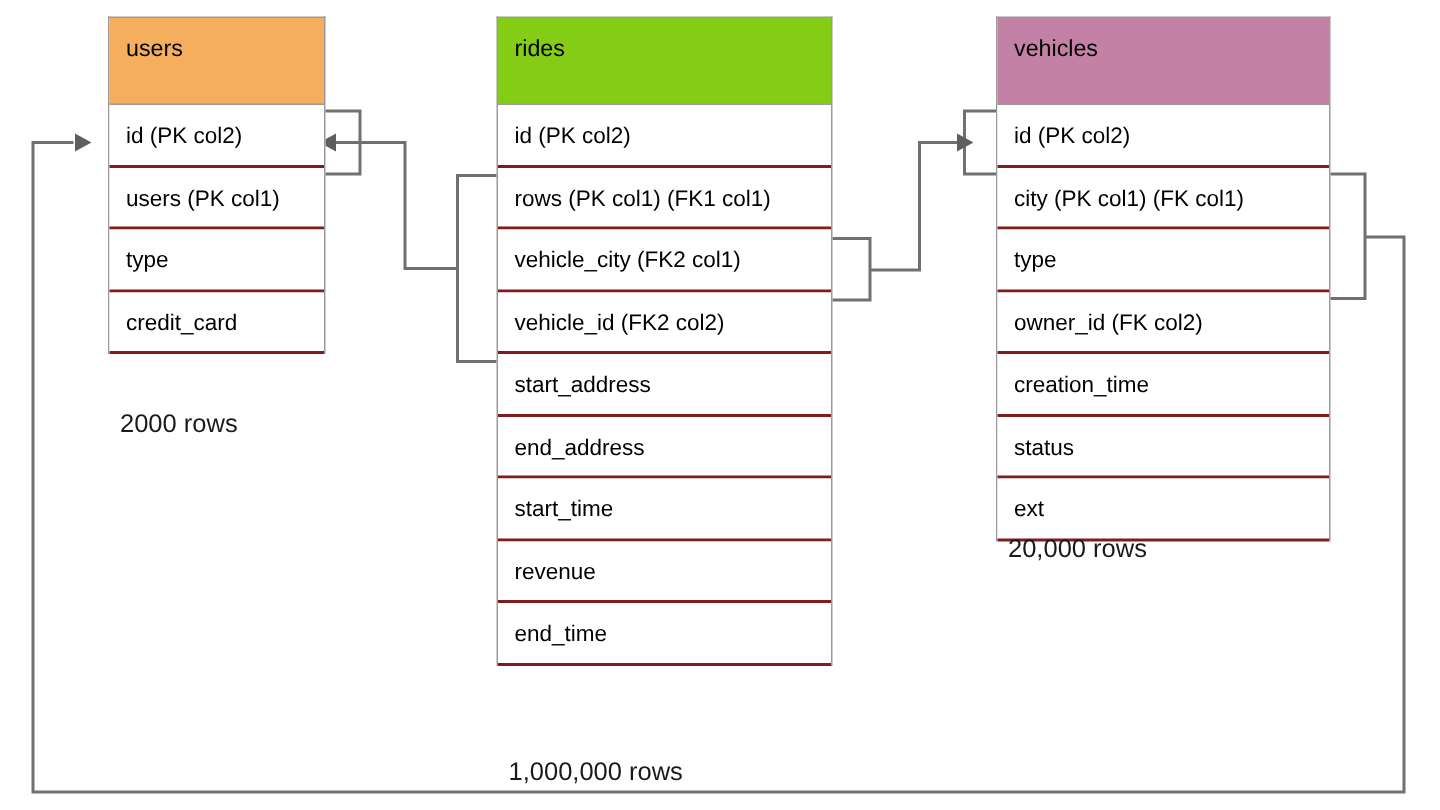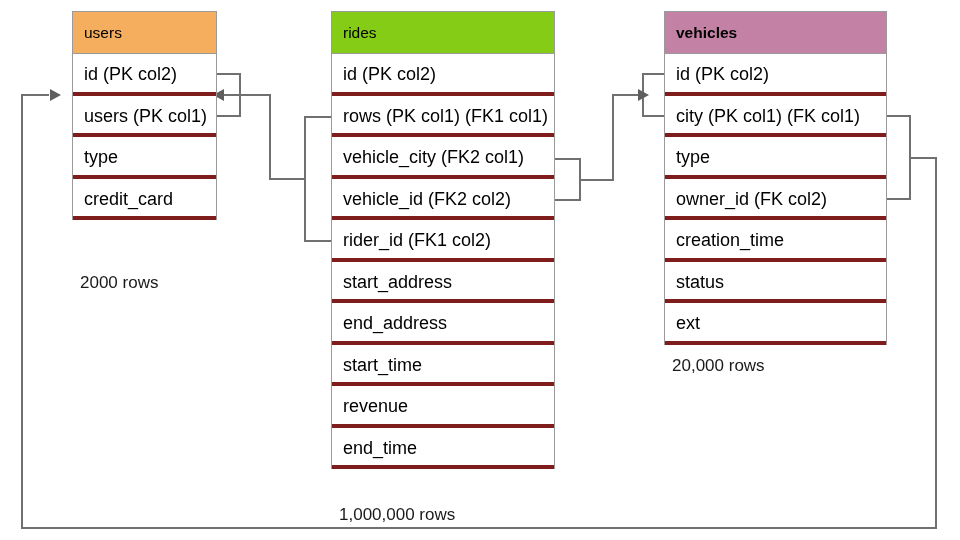--- a/index.html
+++ b/index.html
@@ -25,37 +25,37 @@
   }
   .entity {
     position: absolute;
     box-sizing: border-box;
     border: 1px solid #9a9a9a;
     border-bottom: none;
     background: #ffffff;
   }
   .entity-header {
     box-sizing: border-box;
-    height: 42px;
+    height: 58px;
     line-height: 41px;
     padding: 0 0 0 11px;
     font-size: 15.5px;
     color: #000000;
     border-bottom: 1px solid #9a9a9a;
     white-space: nowrap;
     overflow: hidden;
   }
   .entity-field {
     box-sizing: border-box;
     height: 41.5px;
     line-height: 41.5px;
     padding: 0 0 0 11px;
-    font-size: 18px;
+    font-size: 15px;
     color: #000000;
-    border-bottom: 4px solid #7f1d1d;
+    border-bottom: 2px solid #7f1d1d;
     white-space: nowrap;
     overflow: hidden;
     background: #ffffff;
   }
   .row-count {
     position: absolute;
     font-size: 17px;
     color: #1a1a1a;
     white-space: nowrap;
   }
@@ -82,30 +82,29 @@
         <div class="entity-field">type</div>
         <div class="entity-field">credit_card</div>
       </div>
       <div class="row-count" style="left: 80px; top: 273px;">2000 rows</div>
       <div class="entity" style="left: 331px; top: 11px; width: 224px;">
         <div class="entity-header" style="background: #84cc16;">rides</div>
         <div class="entity-field">id (PK col2)</div>
         <div class="entity-field">rows (PK col1) (FK1 col1)</div>
         <div class="entity-field">vehicle_city (FK2 col1)</div>
         <div class="entity-field">vehicle_id (FK2 col2)</div>
-        <div class="entity-field">rider_id (FK1 col2)</div>
         <div class="entity-field">start_address</div>
         <div class="entity-field">end_address</div>
         <div class="entity-field">start_time</div>
         <div class="entity-field">revenue</div>
         <div class="entity-field">end_time</div>
       </div>
       <div class="row-count" style="left: 339px; top: 481px; margin-top: 24px;">1,000,000 rows</div>
       <div class="entity" style="left: 664px; top: 11px; width: 223px;">
-        <div class="entity-header" style="background: rgb(196, 129, 166); font-weight: bold;">vehicles</div>
+        <div class="entity-header" style="background: rgb(196, 129, 166);">vehicles</div>
         <div class="entity-field">id (PK col2)</div>
         <div class="entity-field">city (PK col1) (FK col1)</div>
         <div class="entity-field">type</div>
         <div class="entity-field">owner_id (FK col2)</div>
         <div class="entity-field">creation_time</div>
         <div class="entity-field">status</div>
         <div class="entity-field">ext</div>
       </div>
       <div class="row-count" style="left: 672px; top: 356px;">20,000 rows</div>
     </div>

